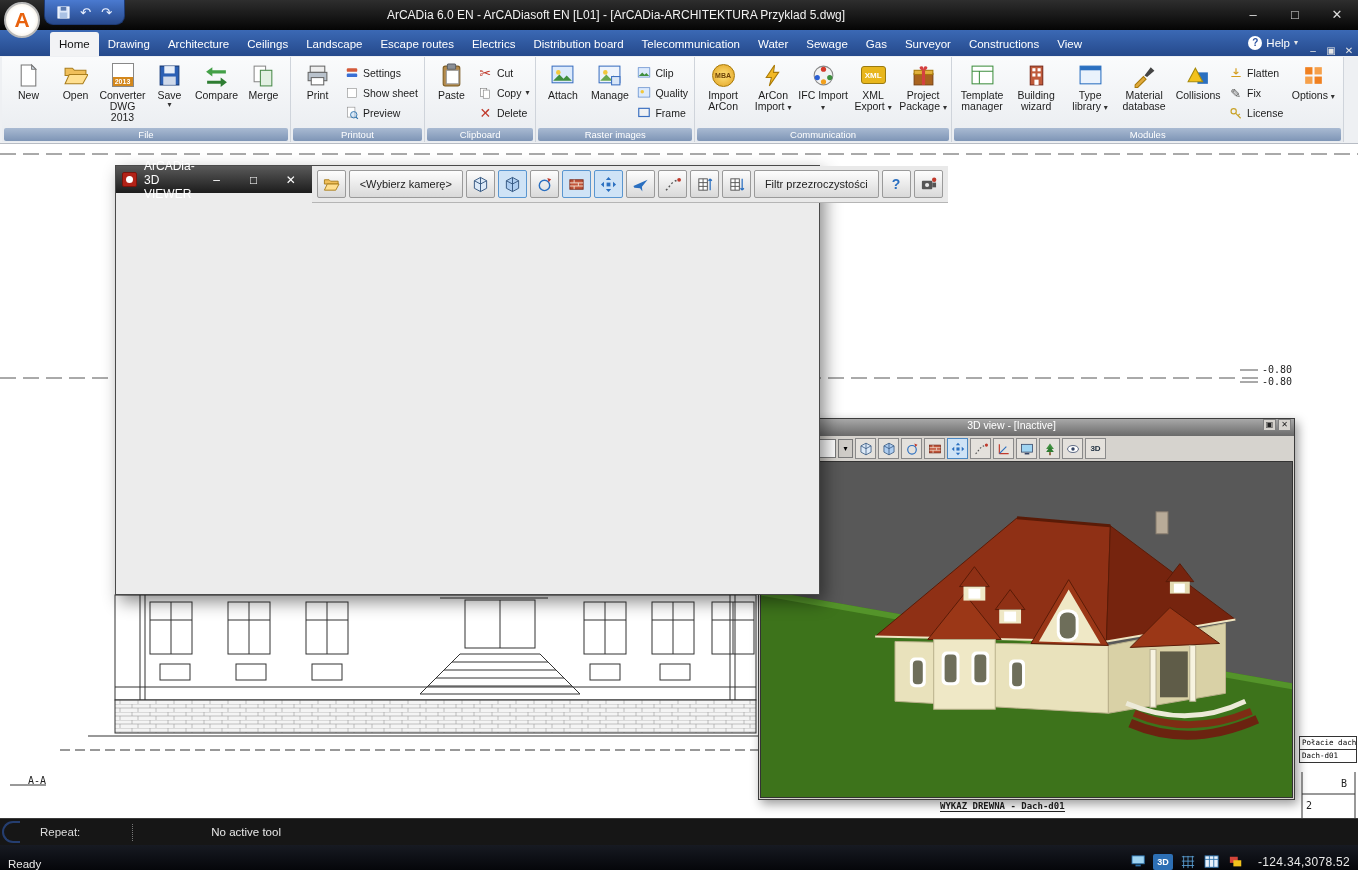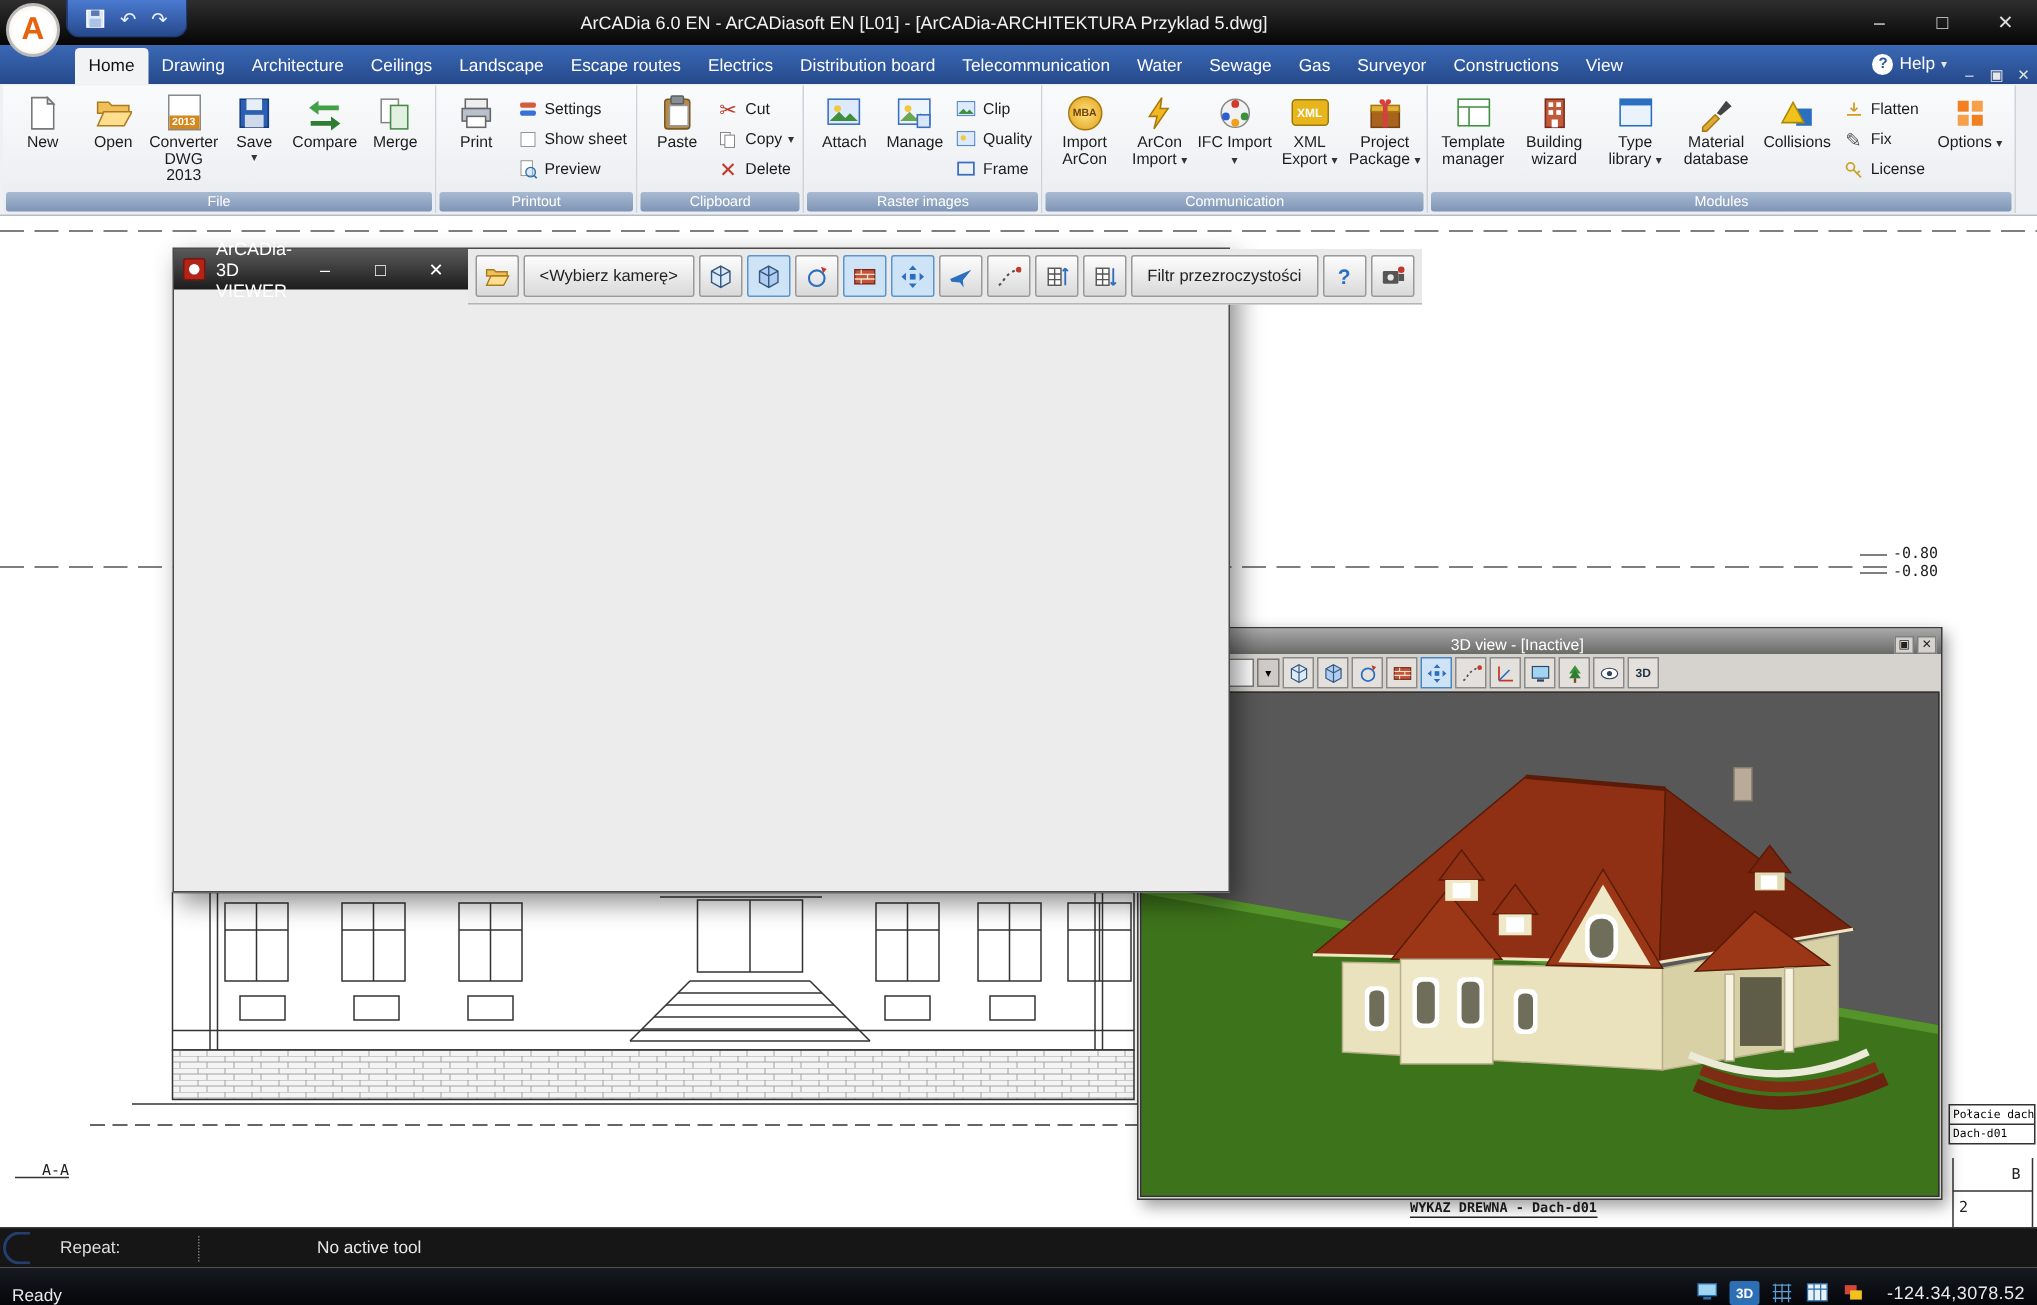--- a/index.html
+++ b/index.html
@@ -67,21 +67,21 @@
 .tbtn{height:28px;min-width:29px;border:1px solid #9a9a9a;background:linear-gradient(#fdfdfd,#d9d9d9);border-radius:2px;display:flex;align-items:center;justify-content:center;font-size:11px;color:#222}
 .tbtn.active{background:#cfe3f6;border-color:#5a96d0}
 .tbtn.wide{padding:0 10px;white-space:nowrap}
 .tbtn svg{width:17px;height:17px;display:block}
 .tbtn.qbtn{color:#2a6fc0;font-weight:bold;font-size:14px}
 .v-scene{flex:1;position:relative;background:#f0e9a0}
 .v-scene svg{position:absolute;left:0;top:0;width:100%;height:100%;display:block}
 
 
 .v3d{position:absolute;left:758px;top:274px;width:537px;height:382px;border:1px solid #3c3c3c;background:#d6d3ce;display:flex;flex-direction:column;box-shadow:3px 4px 10px rgba(0,0,0,.4);z-index:5}
-.v3d-tb{height:17px;background:linear-gradient(#a8a8a8,#6a6a6a);color:#fff;font-size:10.5px;display:flex;align-items:flex-end;padding:0 3px}
+.v3d-tb{height:17px;background:linear-gradient(#a8a8a8,#6a6a6a);color:#fff;font-size:10.5px;display:flex;align-items:flex-start;padding:0 3px}
 .v3d-tb .t{flex:1;text-align:center}
 .v3d-btn{width:13px;height:12px;background:#d6d3ce;border:1px solid #808080;color:#222;font-size:8px;line-height:10px;text-align:center;margin-left:2px}
 .v3d-toolbar{height:25px;display:flex;align-items:center;gap:2px;padding:0 3px;background:#d6d3ce}
 .combo{height:19px;background:#fff;border:1px solid #7a7a7a;font-size:10.5px;display:flex;align-items:center;padding:0 3px;width:74px;white-space:nowrap;overflow:hidden}
 .combo-arrow{width:15px;height:19px;background:#cfccc7;border:1px solid #7a7a7a;font-size:8px;display:flex;align-items:center;justify-content:center}
 .mbtn{width:21px;height:21px;border:1px solid #8a8a8a;background:#e4e1dc;display:flex;align-items:center;justify-content:center;font-size:8px;font-weight:bold;color:#234}
 .mbtn.active{background:#cfe3f6;border-color:#4a86c0}
 .mbtn svg{width:14px;height:14px;display:block}
 .v3d-view{flex:1;background:#585858;position:relative;border:1px solid #333;margin:0 1px 1px 1px}
 .v3d-view svg{position:absolute;left:0;top:0;width:100%;height:100%;display:block}

